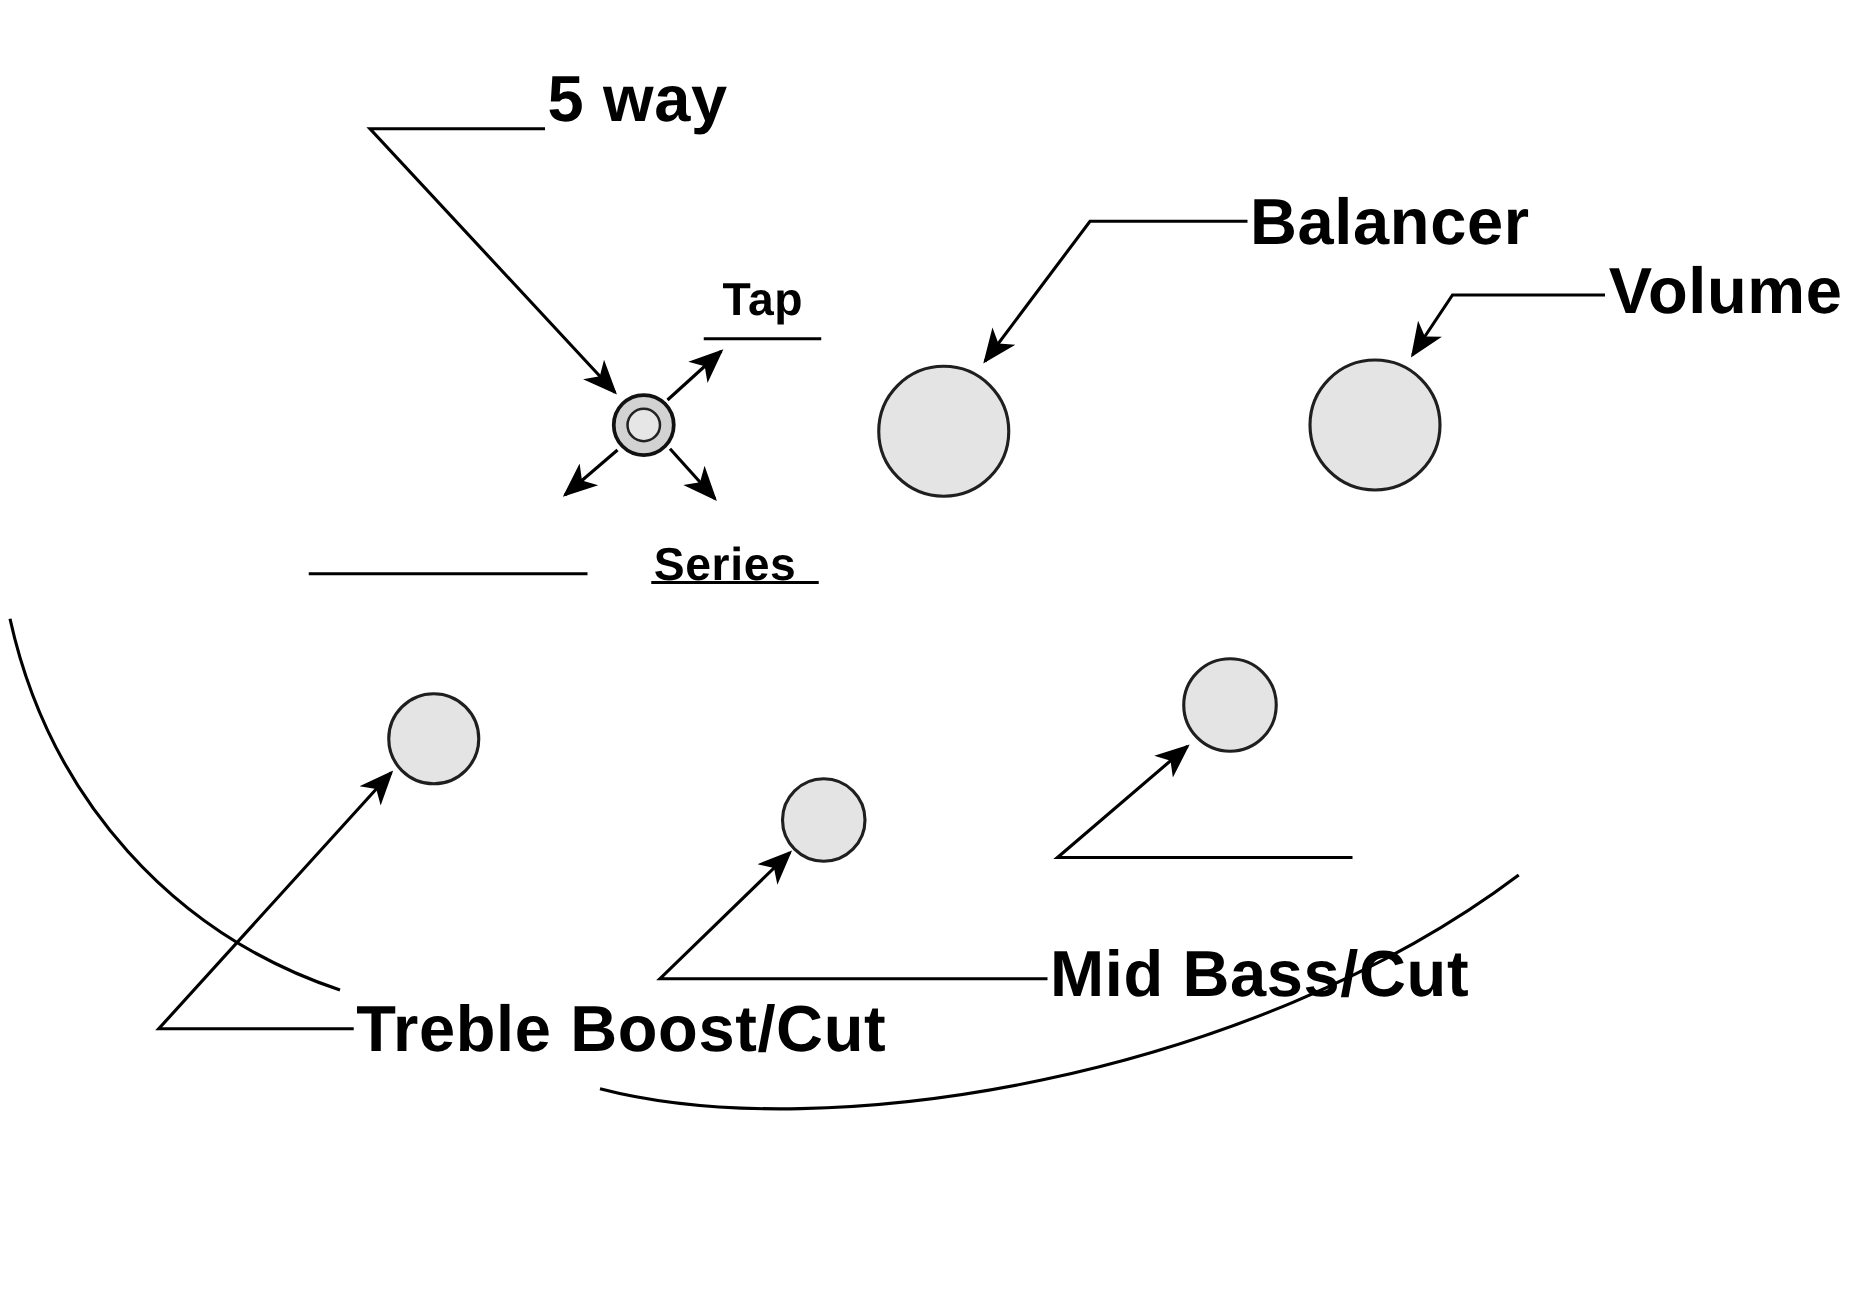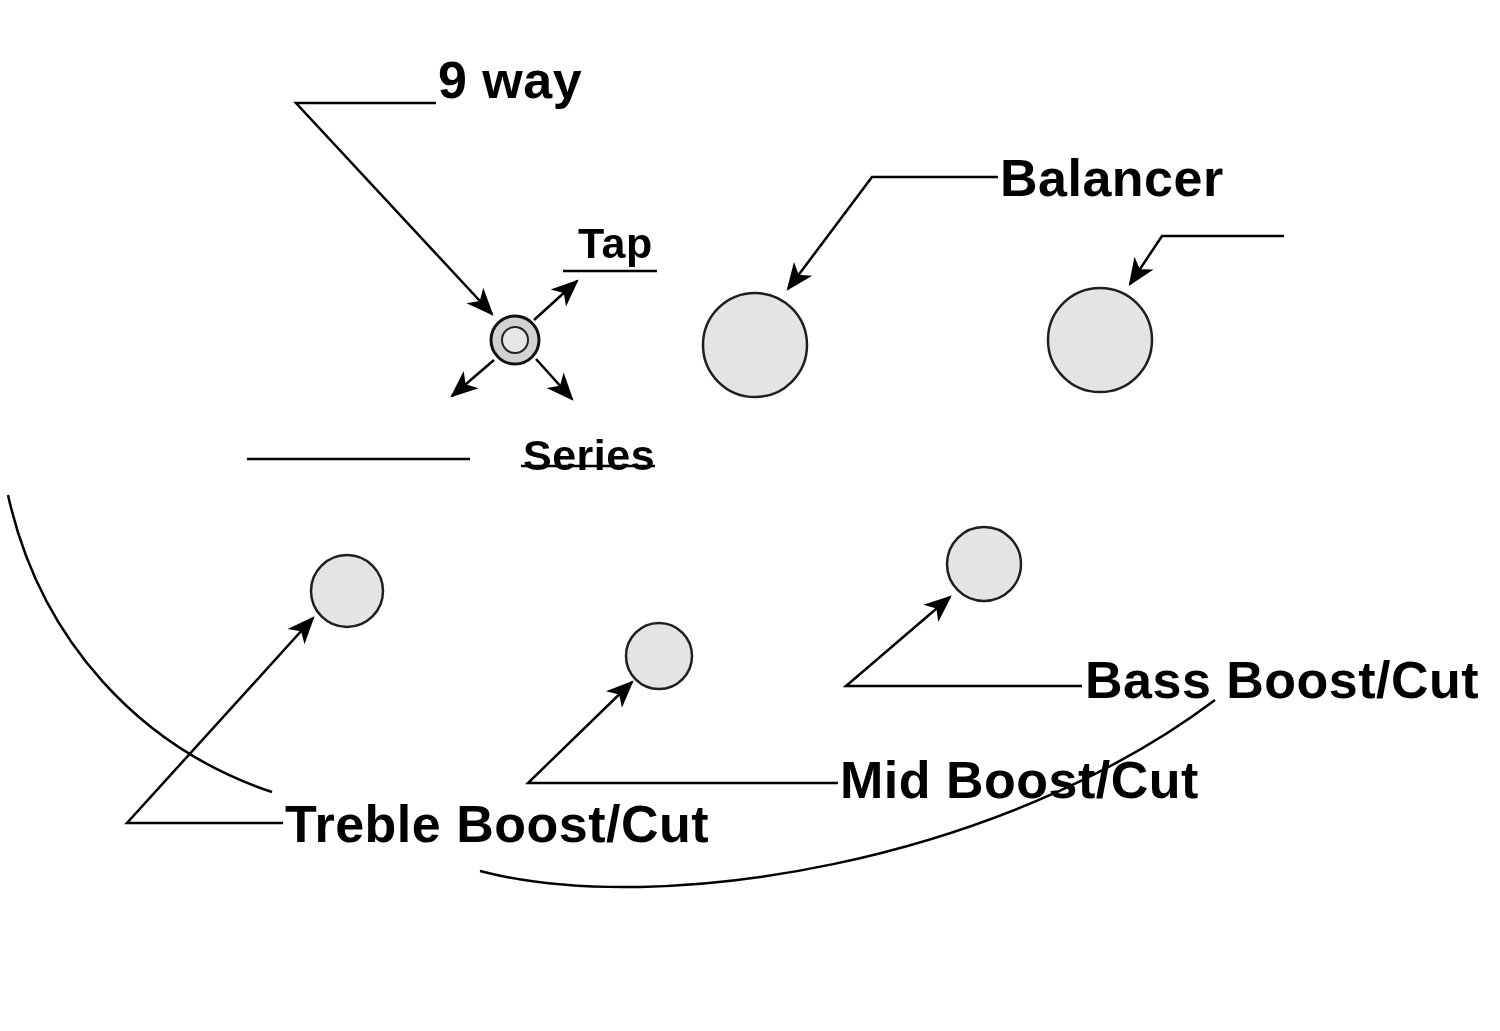--- a/index.html
+++ b/index.html
@@ -15,21 +15,21 @@
   .canvas svg { position: absolute; left: 0; top: 0; }
   .lbl {
     position: absolute;
     font-weight: 700;
     color: #000000;
     white-space: nowrap;
     line-height: 1.18;
     letter-spacing: 0.5px;
   }
   .lbl.big   { font-size: 52px; }
-  .lbl.small { font-size: 43px; }
+  .lbl.small { font-size: 37px; }
 </style>
 </head>
 <body>
 
 <div class="canvas">
 
   <svg width="1500" height="1031" viewBox="0 0 1500 1031" xmlns="http://www.w3.org/2000/svg">
     <defs>
       <marker id="arrow" viewBox="0 0 12 12" refX="11" refY="6" markerWidth="11" markerHeight="11" orient="auto-start-reverse">
         <path d="M0,1 L12,6 L0,11 L3.2,6 Z" fill="#000000"></path>
@@ -58,30 +58,30 @@
     <circle cx="515" cy="340" r="13" fill="#e6e6e6" stroke="#222" stroke-width="2"></circle>
 
     <circle cx="755" cy="345" r="52" fill="#e4e4e4" stroke="#1f1f1f" stroke-width="2.5"></circle>
     <circle cx="1100" cy="340" r="52" fill="#e4e4e4" stroke="#1f1f1f" stroke-width="2.5"></circle>
     <circle cx="347" cy="591" r="36" fill="#e4e4e4" stroke="#1f1f1f" stroke-width="2.5"></circle>
     <circle cx="659" cy="656" r="33" fill="#e4e4e4" stroke="#1f1f1f" stroke-width="2.5"></circle>
     <circle cx="984" cy="564" r="37" fill="#e4e4e4" stroke="#1f1f1f" stroke-width="2.5"></circle>
   </svg>
 
   <div class="lbl big" style="left:438px; top:50px;">
-    <div>9 way</div>
+    <div>5 way</div>
   </div>
 
   <div class="lbl small" style="left:578px; top:218px;">Tap</div>
 
 
   <div class="lbl small" style="left:523px; top:430px;">Series</div>
 
   <div class="lbl big" style="left:1000px; top:148px;">Balancer</div>
 
+  <div class="lbl big" style="left:1287px; top:203px;">Volume</div>
 
-  <div class="lbl big" style="left:1085px; top:650px;">Bass Boost/Cut</div>
 
-  <div class="lbl big" style="left:840px; top:750px;">Mid Boost/Cut</div>
+  <div class="lbl big" style="left:840px; top:750px;">Mid Bass/Cut</div>
 
   <div class="lbl big" style="left:285px; top:794px;">Treble Boost/Cut</div>
 
 </div>
 
 </body></html>

